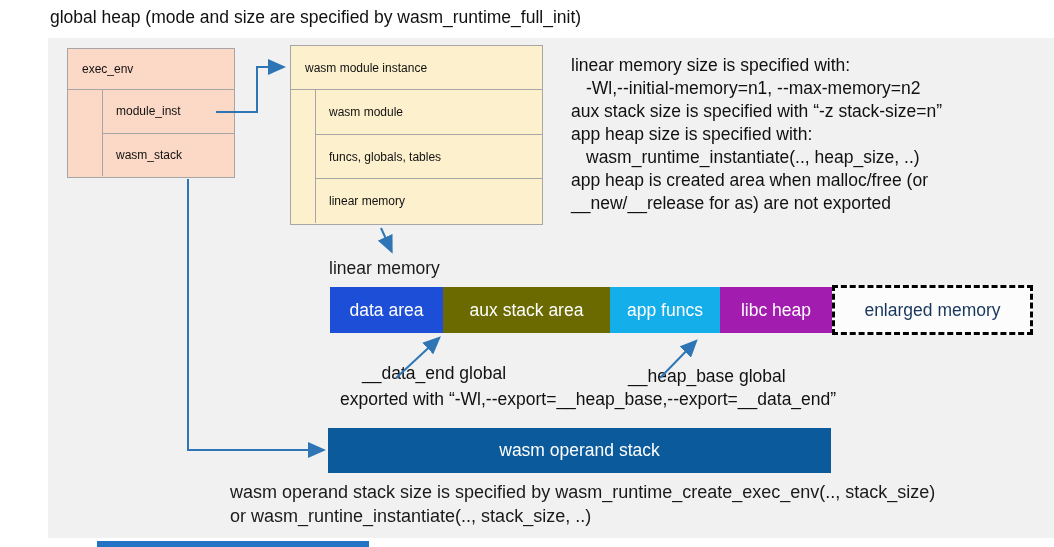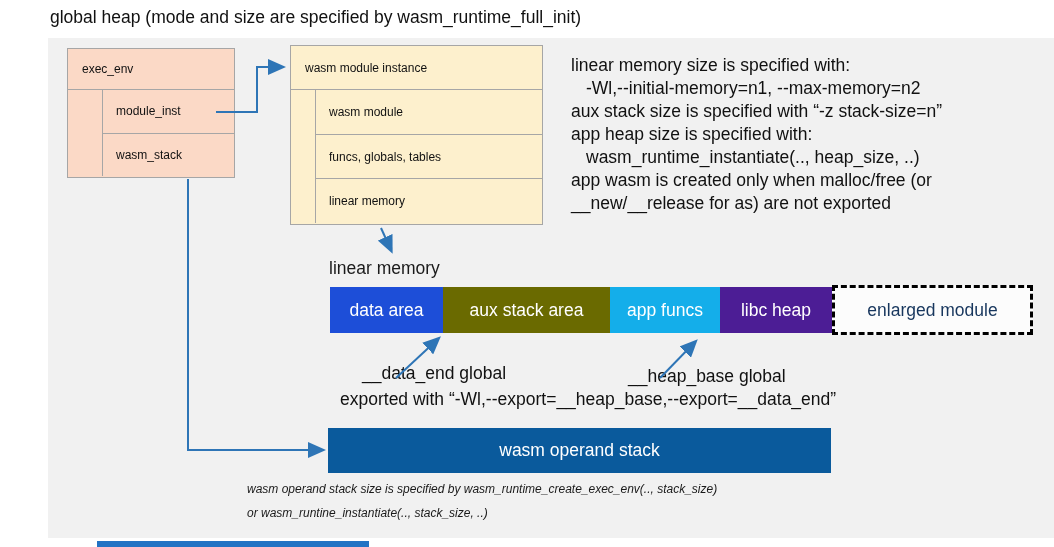--- a/index.html
+++ b/index.html
@@ -106,24 +106,23 @@
     left: 288px; top: 428px;
     width: 503px; height: 45px;
     background: #0a5a9c;
     color: #ffffff;
     display: flex; align-items: center; justify-content: center;
     font-size: 17.5px;
     white-space: nowrap;
   }
   .bottom-note {
     position: absolute;
-    left: 207px;
-    font-size: 12px;
-    white-space: nowrap;
-    font-style: italic;
+    left: 190px;
+    font-size: 18px;
+    white-space: nowrap;
   }
   #bottom-note-1 { top: 482px; }
   #bottom-note-2 { top: 506px; }
   
   .notes {
     position: absolute;
     left: 531px; top: 54px;
     font-size: 17.5px;
     line-height: 23px;
     color: #111111;
@@ -176,31 +175,31 @@
       </div>
     </div>
   </div>
 
   <div class="notes">
     <div class="line">linear memory size is specified with:</div>
     <div class="line indent">-Wl,--initial-memory=n1, --max-memory=n2</div>
     <div class="line">aux stack size is specified with “-z stack-size=n”</div>
     <div class="line">app heap size is specified with:</div>
     <div class="line indent">wasm_runtime_instantiate(.., heap_size, ..)</div>
-    <div class="line">app wasm is created only when malloc/free (or</div>
+    <div class="line">app heap is created area when malloc/free (or</div>
     <div class="line">__new/__release for as) are not exported</div>
   </div>
 
   <div class="lm-label">linear memory</div>
 
   <div class="bar-seg" id="seg-data" style="background: #1d4ed8; color: rgb(255, 255, 255);">data area</div>
   <div class="bar-seg" id="seg-aux" style="background: rgb(106, 106, 0); color: rgb(255, 255, 255);">aux stack area</div>
   <div class="bar-seg" id="seg-appheap" style="background: rgb(20, 174, 234); color: rgb(255, 255, 255);">app funcs</div>
-  <div class="bar-seg" id="seg-libc" style="background: #4c1d95; color: rgb(255, 255, 255);">libc heap</div>
-  <div class="bar-seg" id="seg-enlarged" style="background: rgb(252, 252, 252); color: rgb(23, 54, 93);">enlarged module</div>
+  <div class="bar-seg" id="seg-libc" style="background: #a21caf; color: rgb(255, 255, 255);">libc heap</div>
+  <div class="bar-seg" id="seg-enlarged" style="background: rgb(252, 252, 252); color: rgb(23, 54, 93);">enlarged memory</div>
 
   <div class="ann" id="ann-data-end">__data_end global</div>
   <div class="ann" id="ann-heap-base">__heap_base global</div>
   <div class="ann" id="ann-exported">exported with “-Wl,--export=__heap_base,--export=__data_end”</div>
 
   <div id="operand-bar" style="background: rgb(10, 90, 156);">wasm operand stack</div>
 
   <div class="bottom-note" id="bottom-note-1">wasm operand stack size is specified by wasm_runtime_create_exec_env(.., stack_size)</div>
   <div class="bottom-note" id="bottom-note-2">or wasm_runtine_instantiate(.., stack_size, ..)</div>
 

